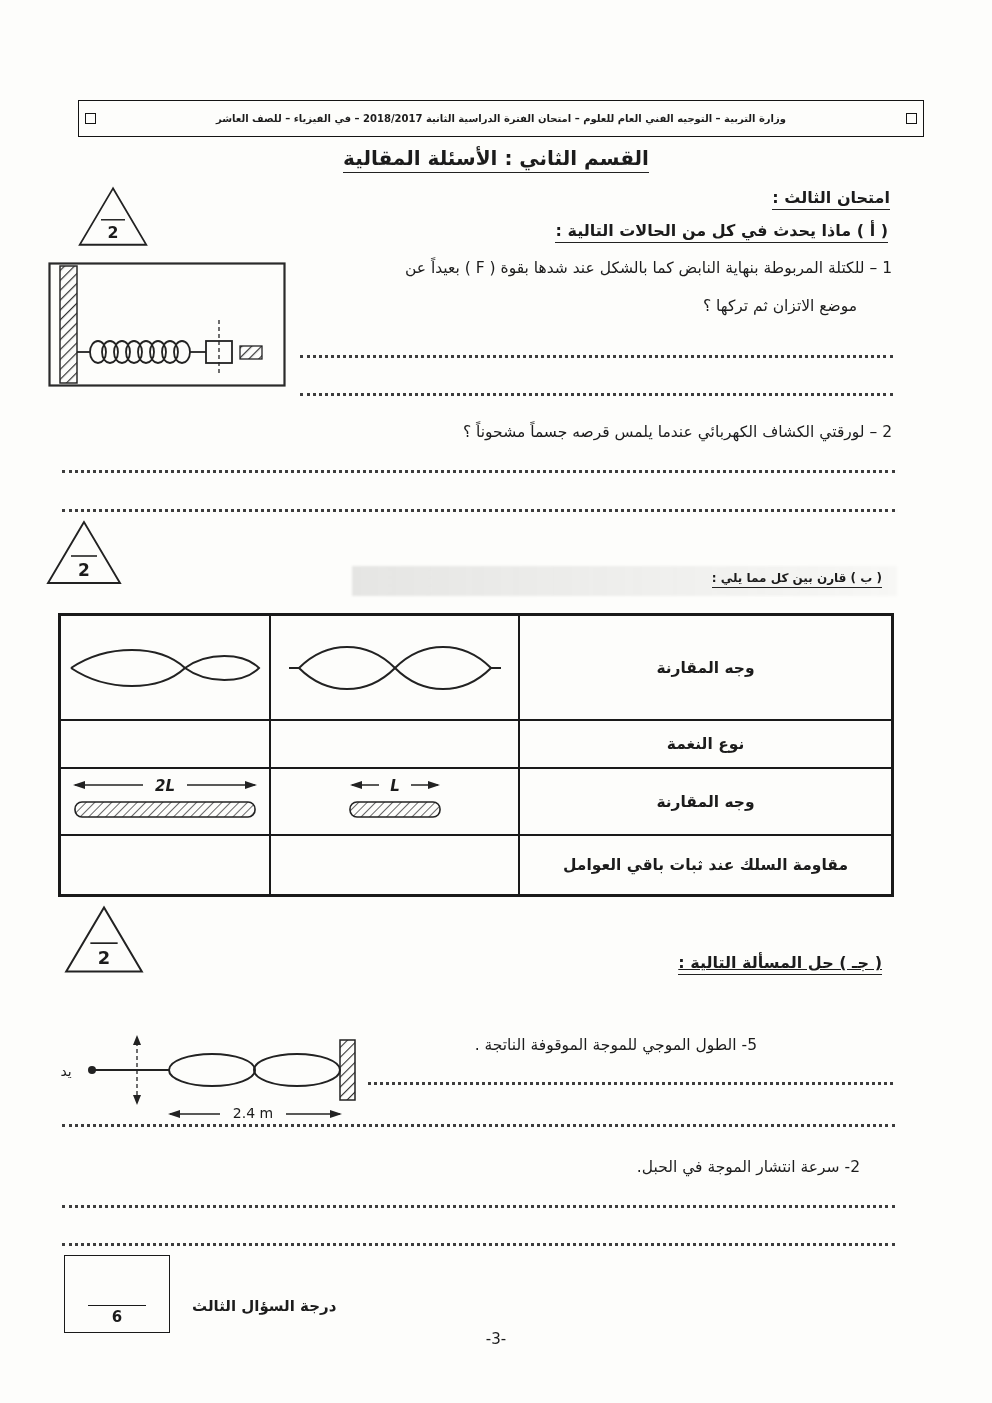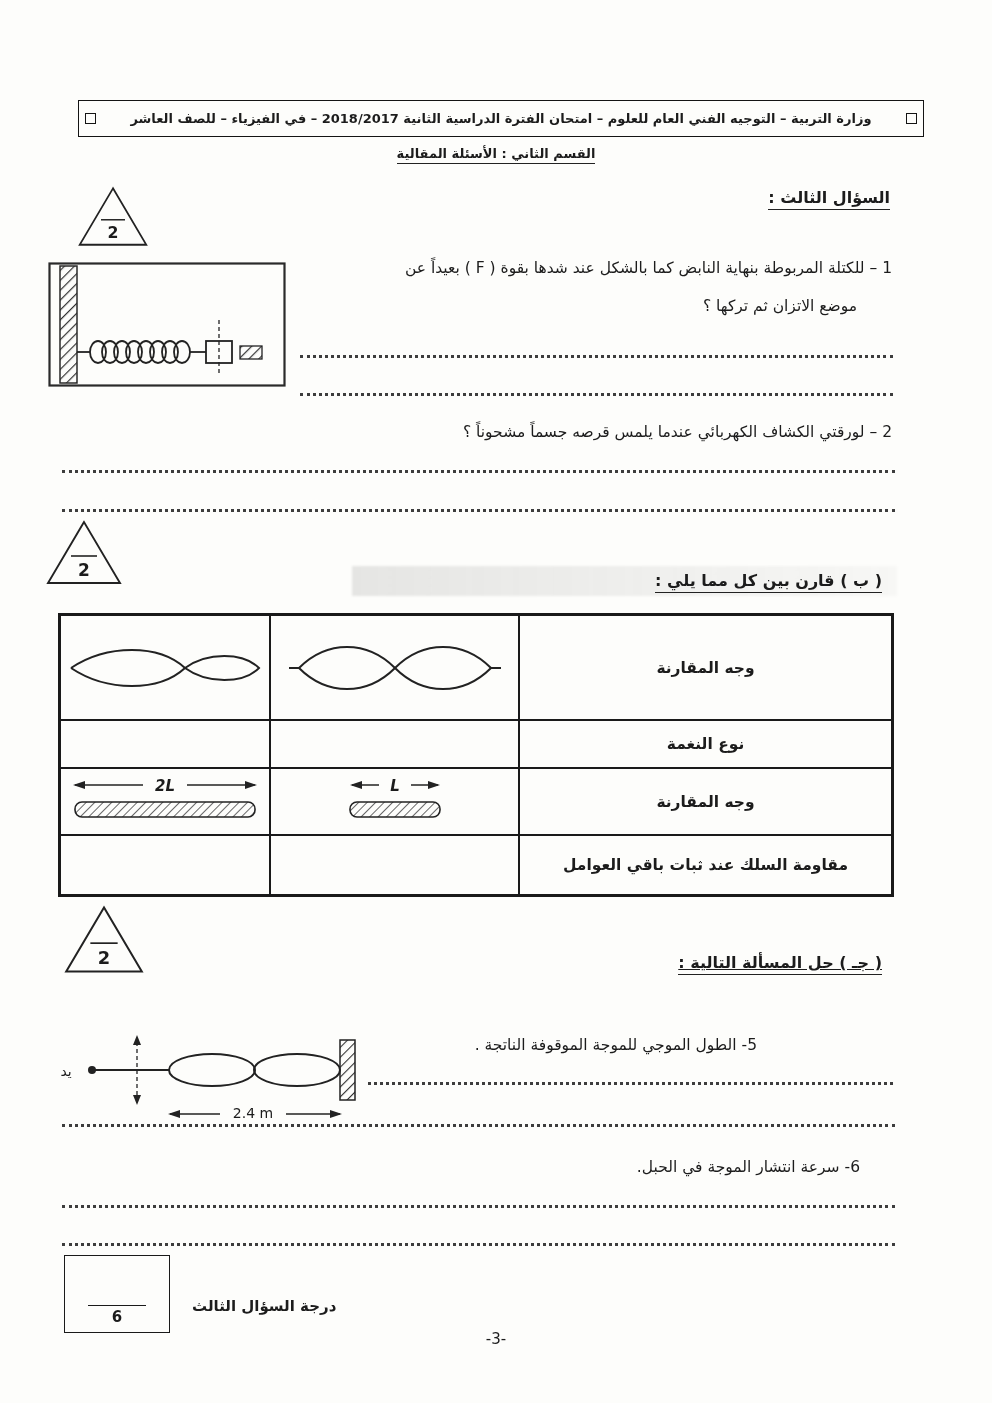--- a/index.html
+++ b/index.html
@@ -12,23 +12,23 @@
   .rtl { direction:rtl; }
   .abs { position:absolute; white-space:nowrap; }
   .u { border-bottom:1.7px solid #222; padding-bottom:2px; }
   .bold { font-weight:bold; }
   .dots { position:absolute; height:0; border-bottom:3px dotted #3d3d3d; }
   .header-box {
     position:absolute; left:78px; top:100px; width:846px; height:37px;
     border:1.8px solid #141414; display:flex; align-items:center;
     justify-content:space-between; padding:0 6px;
   }
-  .header-text { flex:1; text-align:center; font-weight:bold; font-size:13px; direction:rtl; }
+  .header-text { flex:1; text-align:center; font-weight:bold; font-size:10px; direction:rtl; }
   .end-mark { width:11px; height:11px; border:1.4px solid #141414; flex:0 0 auto; }
-  .section-title { position:absolute; left:0; top:146px; width:100%; text-align:center; font-size:13px; font-weight:bold; }
+  .section-title { position:absolute; left:0; top:146px; width:100%; text-align:center; font-size:20px; font-weight:bold; }
   .txt { font-size:15.5px; }
   .fig { position:absolute; }
   svg text { font-family:"DejaVu Sans", sans-serif; fill:#1c1c1c; }
   .cmp-table {
     position:absolute; left:58px; top:613px; width:836px; height:284px;
     border:2.2px solid #1a1a1a;
     display:grid; grid-template-columns:210px 249px 1fr;
     grid-template-rows:105px 48px 67px 1fr;
   }
   .cell { border:1.2px solid #1a1a1a; display:flex; align-items:center; justify-content:center;text-align:center; }
@@ -56,31 +56,34 @@
     <span class="end-mark"></span>
     <span class="header-text">وزارة التربية – التوجيه الفني العام للعلوم – امتحان الفترة الدراسية الثانية 2018/2017 –  في الفيزياء – للصف العاشر</span>
     <span class="end-mark"></span>
   </div>
 
   <div class="section-title">
     <span class="u rtl">القسم الثاني : الأسئلة المقالية</span>
   </div>
 
   <div class="abs bold rtl" style="right:102px; top:188px; font-size:16px;">
-    <span class="u">السؤال الثالث :</span>
+    <span class="u">امتحان الثالث :</span>
   </div>
 
   <div class="fig" style="left:76px; top:182px;">
     <svg width="74" height="70" viewBox="0 0 80 70">
       <polygon points="40,4 4,65 76,65" fill="none" stroke="#222" stroke-width="1.9"></polygon>
       <line x1="27" y1="38" x2="53" y2="38" stroke="#222" stroke-width="1.6"></line>
       <text x="40" y="58" text-anchor="middle" font-size="17" font-weight="bold">2</text>
     </svg>
   </div>
 
+  <div class="abs bold rtl" style="right:104px; top:221px; font-size:16px;">
+    <span class="u">( أ ) ماذا يحدث في كل من الحالات التالية :</span>
+  </div>
 
   <div class="abs rtl txt" style="right:100px; top:259px;">1 – للكتلة المربوطة بنهاية النابض كما بالشكل عند شدها بقوة ( F ) بعيداً عن</div>
   <div class="abs rtl txt" style="right:135px; top:297px;">موضع الاتزان ثم تركها ؟</div>
 
   <div class="fig" style="left:48px; top:262px;">
     <svg width="238" height="128" viewBox="0 0 238 128">
       <defs>
         <pattern id="hWall" width="7" height="7" patternTransform="rotate(45)" patternUnits="userSpaceOnUse">
           <line x1="0" y1="0" x2="0" y2="7" stroke="#333" stroke-width="2.4"></line>
         </pattern>
@@ -115,21 +118,21 @@
   <div class="fig" style="left:44px; top:518px;">
     <svg width="80" height="70" viewBox="0 0 80 70">
       <polygon points="40,4 4,65 76,65" fill="none" stroke="#222" stroke-width="1.9"></polygon>
       <line x1="27" y1="38" x2="53" y2="38" stroke="#222" stroke-width="1.6"></line>
       <text x="40" y="58" text-anchor="middle" font-size="17" font-weight="bold">2</text>
     </svg>
   </div>
 
   <div class="smudge"></div>
 
-  <div class="abs bold rtl" style="right:110px; top:571px; font-size:16px;">
+  <div class="abs bold rtl" style="right:110px; top:571px; font-size:12px;">
     <span class="u">( ب ) قارن بين كل مما يلي :</span>
   </div>
 
   <div class="cmp-table">
 
     <div class="cell">
       <svg width="196" height="80" viewBox="0 0 196 80">
         <g fill="none" stroke="#222" stroke-width="2">
           <path d="M4,40 C40,16 92,16 118,40 C92,64 40,64 4,40"></path>
           <path d="M118,40 C140,24 176,24 192,40 C176,56 140,56 118,40"></path>
@@ -223,21 +226,21 @@
       <polygon points="116,86 128,82 128,90" fill="#222"></polygon>
       <polygon points="290,86 278,82 278,90" fill="#222"></polygon>
       <rect x="168" y="75" width="66" height="19" fill="#fdfdfb"></rect>
       <text x="201" y="90" text-anchor="middle" font-size="14">2.4 m</text>
     </svg>
   </div>
 
   <div class="dots" style="left:368px; top:1082px; width:525px;"></div>
   <div class="dots" style="left:62px; top:1124px; width:833px;"></div>
 
-  <div class="abs rtl txt" style="right:132px; top:1158px;">6- سرعة انتشار الموجة في الحبل.</div>
+  <div class="abs rtl txt" style="right:132px; top:1158px;">2- سرعة انتشار الموجة في الحبل.</div>
   <div class="dots" style="left:62px; top:1205px; width:833px;"></div>
   <div class="dots" style="left:62px; top:1243px; width:833px;"></div>
 
   <div class="score-box">
     <div class="score-line"></div>
     <div class="score-value">6</div>
   </div>
   <div class="abs bold rtl" style="left:192px; top:1297px; font-size:15px;">درجة السؤال الثالث</div>
 
   <div class="page-number">-3-</div>

